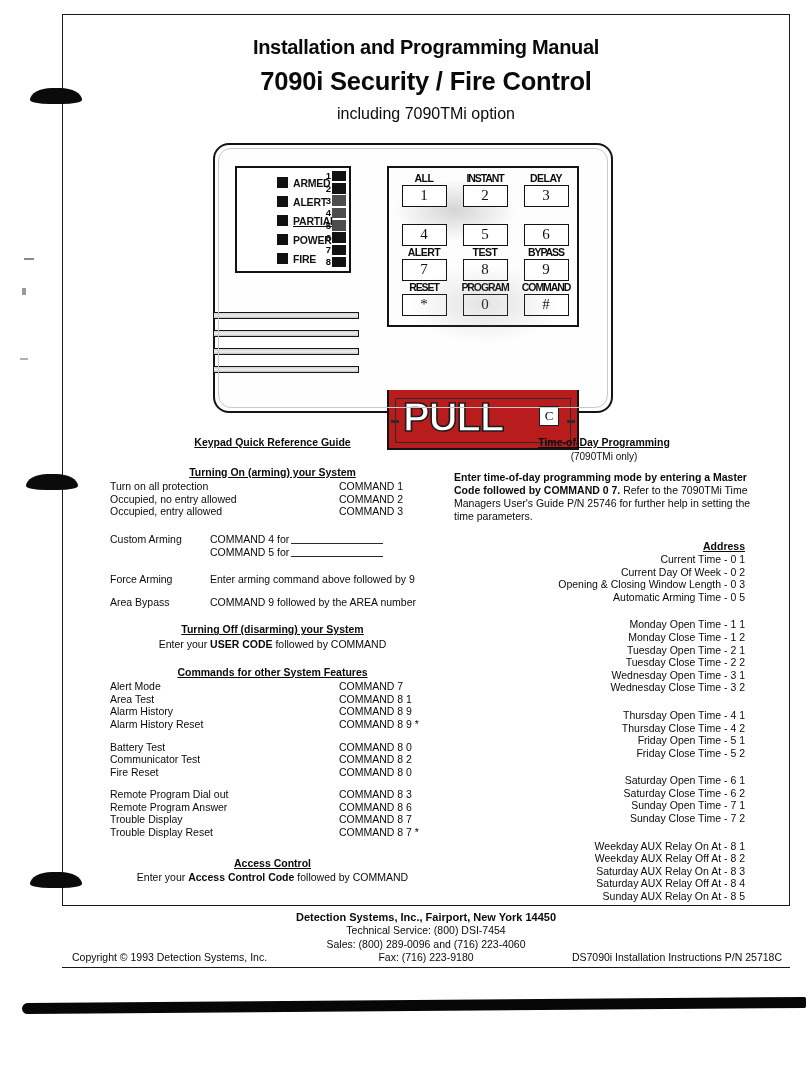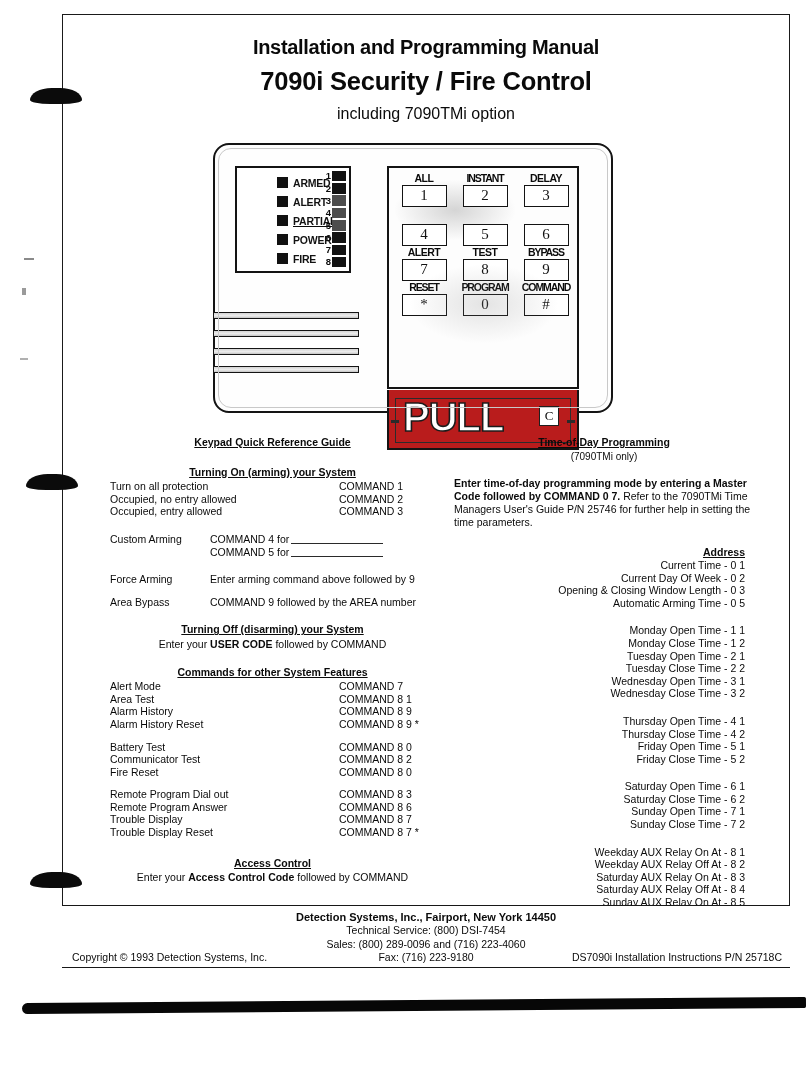--- a/index.html
+++ b/index.html
@@ -118,21 +118,21 @@
   }
   #grille-slot-1 { top: 167px; }
   #grille-slot-2 { top: 185px; }
   #grille-slot-3 { top: 203px; }
   #grille-slot-4 { top: 221px; }
 
   
   #keypad-panel {
     position: absolute;
     left: 172px; top: 21px;
-    width: 192px; height: 223px;
+    width: 192px; height: 161px;
     border: 2px solid #141414;
     background: #fdfdfd;
   }
   #keypad-panel::before {
     content:"";
     position: absolute; left: 6px; top: 12px; width: 120px; height: 60px;
     background: radial-gradient(ellipse at center, rgba(120,120,120,0.30), rgba(255,255,255,0) 72%);
     pointer-events: none;
   }
   #keypad-panel::after {
@@ -231,21 +231,21 @@
     vertical-align: -1px; margin-left: 2px;
   }
   .spacer-sm { height: 10px; }
   .spacer-md { height: 15px; }
   .spacer-lg { height: 18px; }
   .centered { text-align: center; }
   b { font-weight: bold; }
 
   
   #tod-intro {
-    font-size: 10.5px; line-height: 12.8px; margin-top: 14px;
+    font-size: 10.5px; line-height: 12.8px; margin-top: 8px;
   }
   #address-head {
     text-align: right; font-weight: bold; text-decoration: underline;
     font-size: 10.5px; padding-right: 9px;
   }
   .addr-line {
     text-align: right; font-size: 10.5px; line-height: 12.6px;
     padding-right: 9px; white-space: nowrap;
   }
 

